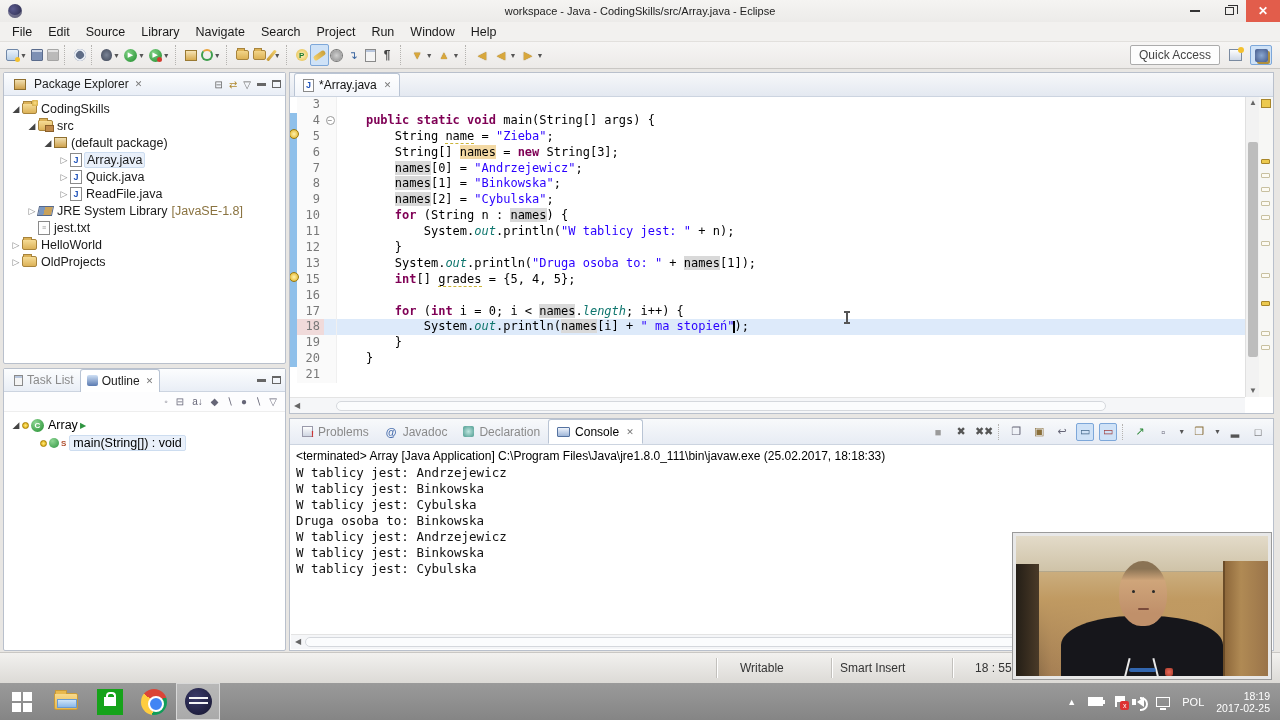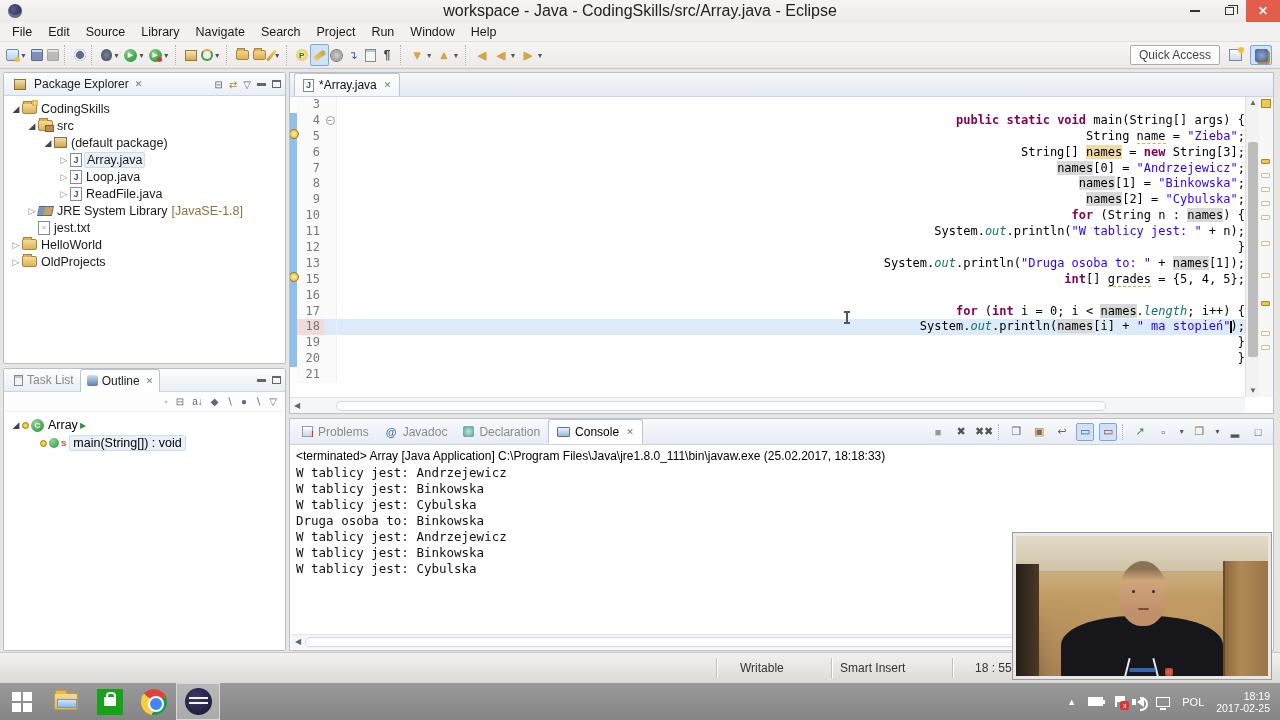--- a/index.html
+++ b/index.html
@@ -2,21 +2,21 @@
 <html><head>
 <meta charset="utf-8">
 <style>
   * { margin:0; padding:0; box-sizing:border-box; }
   html,body { width:1280px; height:720px; overflow:hidden; font-family:"Liberation Sans",sans-serif; }
   #app { position:relative; width:1280px; height:720px; background:#e8e6e3; }
 
   
   #titlebar { position:absolute; left:0; top:0; width:1280px; height:22px; background:linear-gradient(#f5f4f2,#ecebe9); display:flex; align-items:center; }
   #eclipse-logo { width:14px; height:14px; border-radius:50%; margin-left:8px; background:radial-gradient(circle at 35% 35%, #5a5a8e, #23233f); box-shadow:inset 0 -3px 0 rgba(255,255,255,.25); }
-  #win-title { position:absolute; left:0; right:0; text-align:center; font-size:16px; color:#222; }
+  #win-title { position:absolute; left:0; right:0; text-align:center; font-size:11px; color:#222; }
   #win-controls { position:absolute; right:0; top:0; height:22px; display:flex; }
   .winbtn { width:34px; height:22px; display:flex; align-items:center; justify-content:center; font-size:11px; color:#333; }
   #btn-close { width:34px; background:#e25d4b; color:#fff; }
   .glyph-min { width:10px; height:2px; background:#333; }
   .glyph-restore { width:9px; height:8px; border:1px solid #333; position:relative; }
   .glyph-restore:before { content:""; position:absolute; left:2px; top:-3px; width:9px; height:8px; border:1px solid #333; border-bottom:none; border-left:none; }
   .glyph-close { color:#fff; font-size:12px; font-weight:bold; }
 
   
   #menubar { position:absolute; left:0; top:22px; width:1280px; height:20px; background:#f2f1ef; display:flex; align-items:center; padding-left:4px; border-bottom:1px solid #e2e0dd; }
@@ -101,21 +101,21 @@
   
   #editor { position:absolute; left:289px; top:72px; width:985px; height:342px; background:#fff; border:1px solid #b9c0cc; }
   #editor-tabrow { height:24px; background:linear-gradient(#f6f7f9,#e4e9f1); border-bottom:1px solid #ccd4e0; display:flex; align-items:flex-end; }
   #editor-tab { display:flex; align-items:center; gap:5px; background:linear-gradient(#fff,#f2f5fa); border:1px solid #b9c4d4; border-bottom:none; border-radius:3px 3px 0 0; height:23px; padding:0 8px; margin-left:4px; font-size:12px; color:#111; }
   #code-area { position:absolute; left:0; top:24px; right:28px; bottom:16px; overflow:hidden; }
   .code-row { position:relative; display:flex; height:15.9px; font-family:"DejaVu Sans Mono",monospace; font-size:12px; line-height:15.9px; }
   .changebar { width:7px; background:#fff; flex:none; }
   .changebar.chg { background:#8fc0ea; }
   .lnum { width:27px; flex:none; text-align:right; padding-right:4px; color:#787878; background:#fafafa; }
   .foldcol { width:13px; flex:none; background:#fafafa; border-right:1px solid #f0f0f0; text-align:center; color:#999; font-size:9px; }
-  .code-text { flex:1; white-space:pre; color:#000;text-align:right; }
+  .code-text { flex:1; white-space:pre; color:#000; }
   .code-row.cur .code-text, .code-row.cur .foldcol { background:#ddeafa; }
   .code-row.cur .lnum { background:#f0dada; }
   .tk-k { color:#7f0055; font-weight:bold; }
   .tk-s { color:#2a00ff; }
   .tk-f { color:#0f766e; font-style:italic; }
   .tk-o { background:#d9d9d9; }
   .tk-ow { background:#f3d9a4; }
   .tk-w { border-bottom:1px dashed #cbb437; }
   .caret { display:inline-block; width:2px; height:12px; background:#000; vertical-align:middle; margin:0 -1px; }
   .bulb { position:absolute; left:-1px; width:10px; height:10px; border-radius:50%; background:radial-gradient(#fff3ae,#e0ac18); border:1px solid #9a7a10; z-index:3; }
@@ -369,21 +369,21 @@
           <span class="trow-label">(default package)</span>
         </div>
         <div class="tree-row selected" style="padding-left: 54px;">
           <span class="twist closed">▷</span>
           <span class="ti ti-jfile">J</span>
           <span class="trow-label">Array.java</span>
         </div>
         <div class="tree-row" style="padding-left: 54px;">
           <span class="twist closed">▷</span>
           <span class="ti ti-jfile">J</span>
-          <span class="trow-label">Loop.java</span>
+          <span class="trow-label">Quick.java</span>
         </div>
         <div class="tree-row" style="padding-left: 54px;">
           <span class="twist closed">▷</span>
           <span class="ti ti-jfile">J</span>
           <span class="trow-label">ReadFile.java</span>
         </div>
         <div class="tree-row" style="padding-left: 22px;">
           <span class="twist closed">▷</span>
           <span class="ti ti-library"></span>
           <span class="trow-label">JRE System Library</span>

